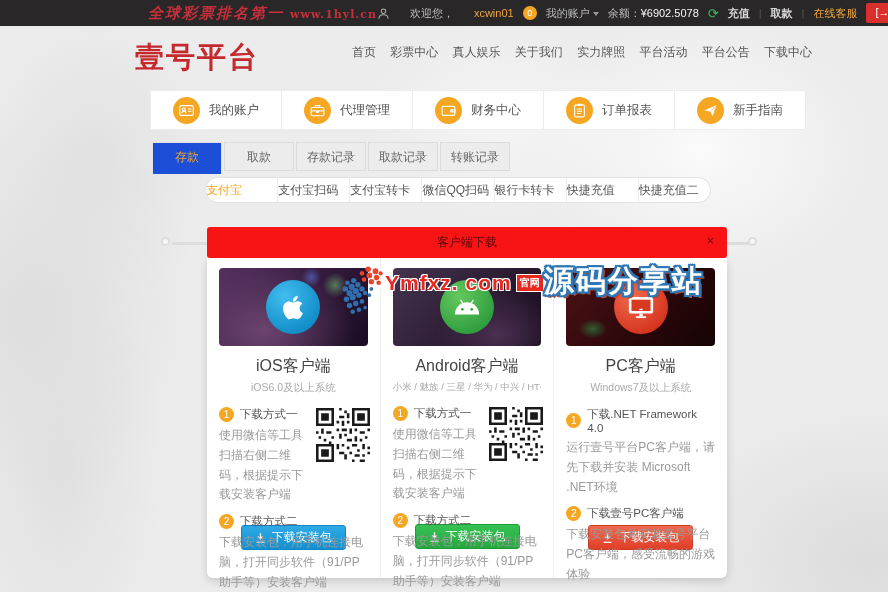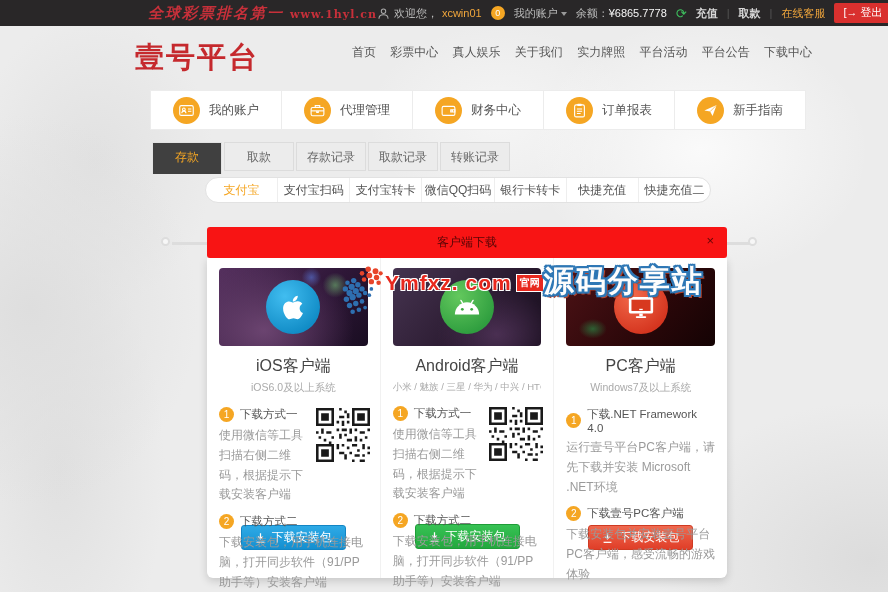--- a/index.html
+++ b/index.html
@@ -18,21 +18,21 @@
       radial-gradient(220px 160px at 500px 120px, #f5f5f5 0%, rgba(245,245,245,0) 60%);
   }
 
   
   .topbar { position:absolute; left:0; top:0; width:888px; height:26px; background:#292728;
     display:flex; align-items:center; color:#bcbcbc; font-size:11px; }
   .slogan { margin-left:148px; font-family:"DejaVu Serif","Liberation Serif",serif; font-style:italic;
     font-weight:bold; font-size:15px; color:#c7303a; letter-spacing:2px; white-space:nowrap; }
   .slogan-site { font-size:11px; color:#c7303a; letter-spacing:1px; margin-left:6px; font-style:normal; font-weight:bold; }
   .topbar-right { margin-left:auto; margin-right:10px; display:flex; align-items:center; gap:9px; white-space:nowrap; }
-  .t-user { display:flex; align-items:center; gap:4px; }
+  .t-user { display:flex; align-items:center; gap:20px; }
   .t-username { color:#f0a63c; }
   .t-badge { width:14px; height:14px; border-radius:50%; background:#f5a623; color:#fff;
     font-size:9px; line-height:14px; text-align:center; display:inline-block; }
   .t-caret { display:inline-block; width:0; height:0; border-left:3.5px solid transparent;
     border-right:3.5px solid transparent; border-top:4px solid #999; margin-left:3px; vertical-align:middle; }
   .t-balance-val { color:#f5f5f5; }
   .t-refresh { color:#3dbd5d; font-size:13px; cursor:pointer; }
   .t-pipe { color:#555; }
   .t-link { color:#d8d8d8; cursor:pointer;font-weight:bold; }
   .t-service { color:#f0a63c; cursor:pointer; }
@@ -50,26 +50,26 @@
   .qm-item { flex:1; background:#fff; border:1px solid #ececec; border-left:none; display:flex;
     align-items:center; justify-content:center; gap:9px; font-size:12.5px; color:#555; cursor:pointer; }
   .qm-item:first-child { border-left:1px solid #ececec; }
   .qm-icon { width:27px; height:27px; border-radius:50%; background:#f5a623; display:flex;
     align-items:center; justify-content:center; flex:none; }
 
   
   .tabs { position:absolute; left:152px; top:142px; display:flex; }
   .tab { width:70px; height:29px; line-height:28px; text-align:center; font-size:12px; color:#666;
     background:#ececec; border:1px solid #dcdcdc; margin-right:2px; cursor:pointer; }
-  .tab.active { background:#404040; color:#f5a623; border-color:#e2e2e2; border-bottom:none; height:32px; }
+  .tab.active { background:#1d4ed8; color:#f5a623; border-color:#e2e2e2; border-bottom:none; height:32px; }
 
   
   .paytabs { position:absolute; left:205px; top:177px; width:506px; height:26px; background:#fff;
     border:1px solid #e2e2e2; border-radius:14px; display:flex; overflow:hidden; }
-  .pay { flex:1; text-align:center; line-height:24px; font-size:12px; color:#555; border-left:1px solid #eee; cursor:pointer; }
+  .pay { flex:1; line-height:24px; font-size:12px; color:#555; border-left:1px solid #eee; cursor:pointer; }
   .pay:first-child { border-left:none; }
   .pay.active { color:#f5a623; }
 
   
   .conn-line { position:absolute; height:3px; background:#ddd; top:242px; }
   .conn-line.left { left:172px; width:35px; }
   .conn-line.right { left:727px; width:24px; }
   .conn-ring { position:absolute; top:237px; width:9px; height:9px; border:2px solid #ddd;
     border-radius:50%; background:#f7f7f7; }
   .conn-ring.left { left:161px; }
@@ -153,21 +153,21 @@
       <span class="t-user">
         <svg width="13" height="13" viewBox="0 0 20 20">
             <circle cx="10" cy="6.5" r="3.4" stroke="#aaa" stroke-width="1.6" fill="none"></circle>
             <path d="M3 18c0-4 3-6 7-6s7 2 7 6" stroke="#aaa" stroke-width="1.6" fill="none"></path>
           </svg>
         <span>欢迎您，</span>
           <span class="t-username">xcwin01</span>
       </span>
       <span class="t-badge">0</span>
       <span><span>我的账户</span><span class="t-caret"></span></span>
-      <span><span>余额：</span><span class="t-balance-val">¥6865.7778</span></span>
+      <span><span>余额：</span><span class="t-balance-val">¥6902.5078</span></span>
       <span class="t-refresh">⟳</span>
       <span class="t-link">充值</span>
       <span class="t-pipe">|</span>
       <span class="t-link">取款</span>
       <span class="t-pipe">|</span>
       <span class="t-service">在线客服</span>
       <span class="t-logout"><span>[→</span> <span>登出</span></span>
     </div>
   </div>
 

